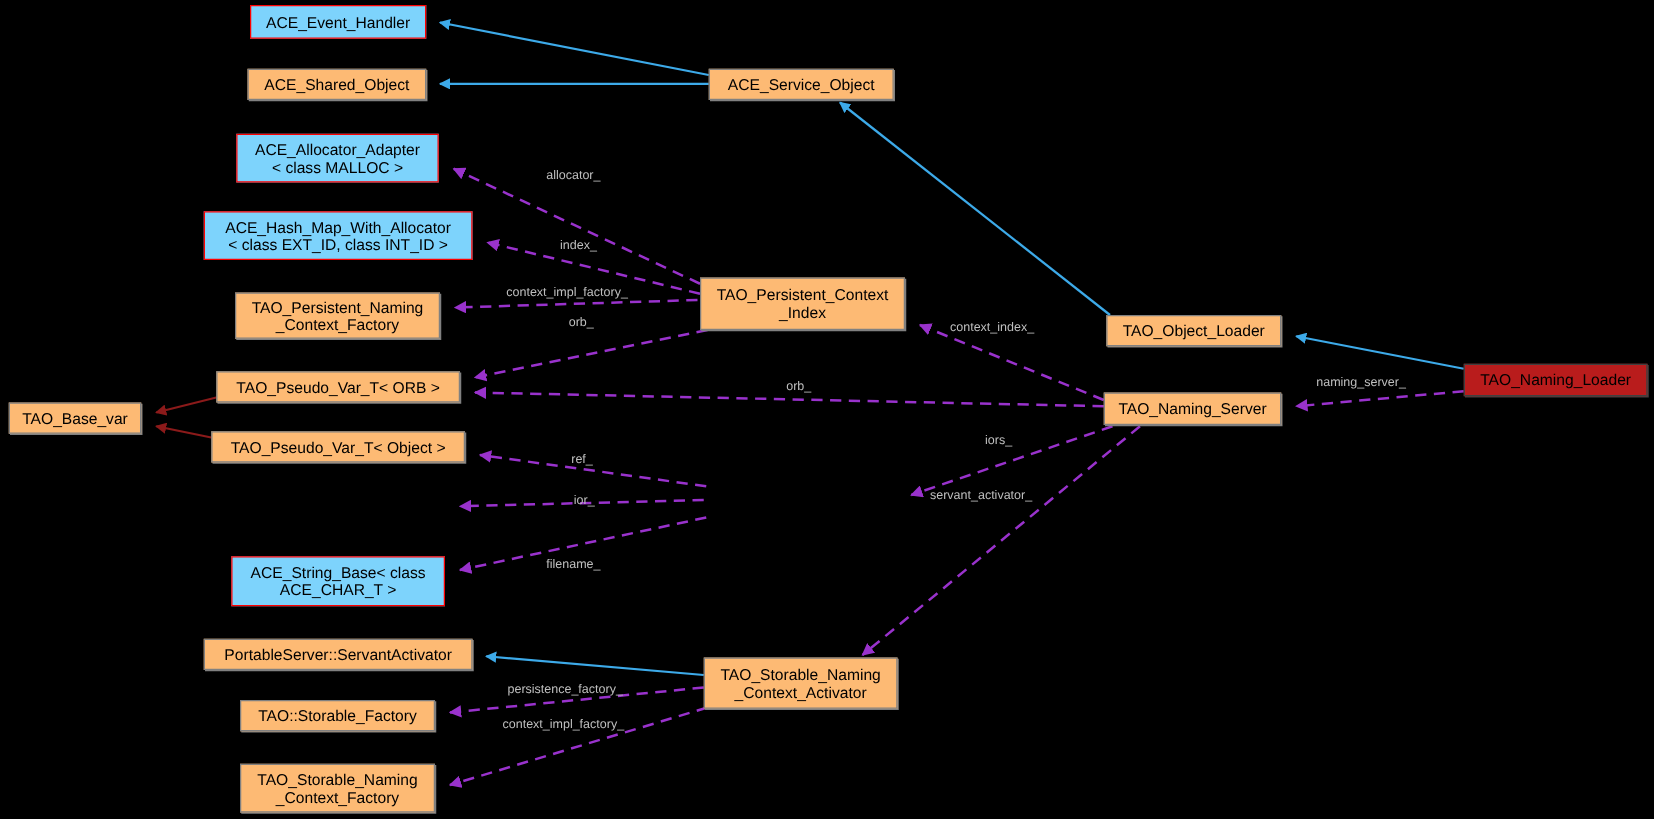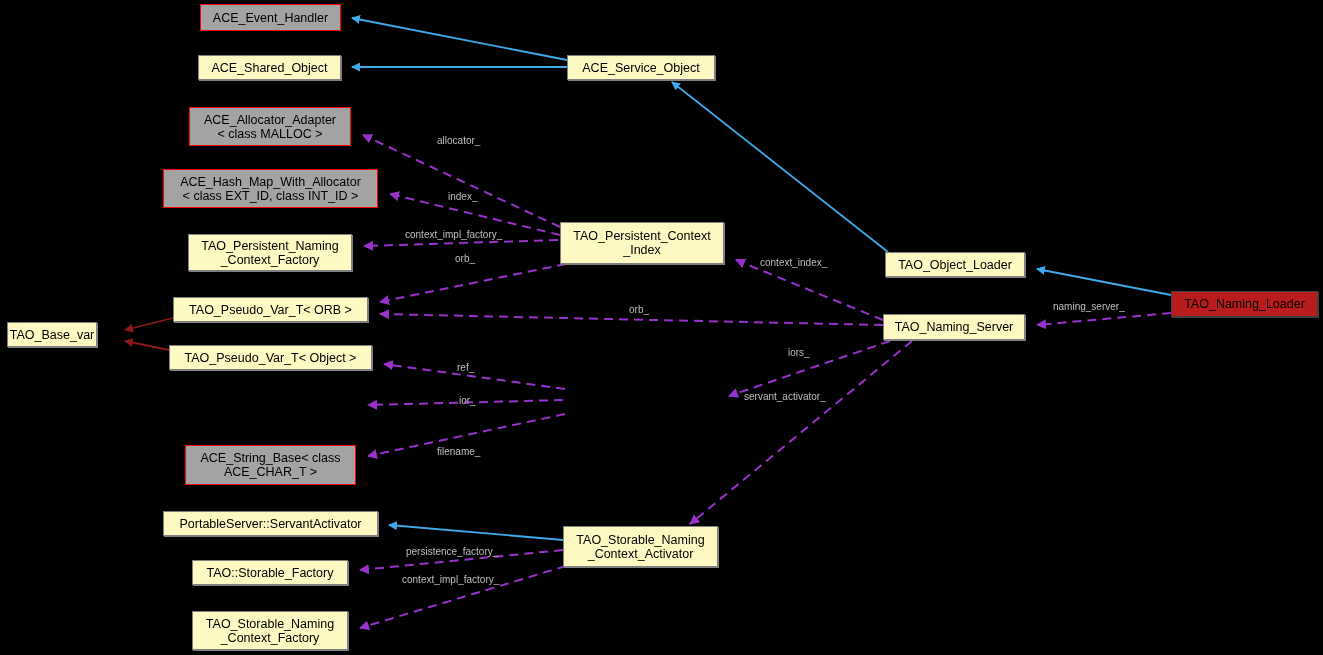--- a/index.html
+++ b/index.html
@@ -25,29 +25,29 @@
   .node {
     position: absolute;
     box-sizing: border-box;
     display: flex;
     align-items: center;
     justify-content: center;
     text-align: center;
     font-size: 12.5px;
     line-height: 14px;
     color: #000000;
-    background: #fef9c3;
+    background: #fdba74;
     border: 1px solid #808080;
     box-shadow: 1px 1px 0 0 #808080;
     white-space: pre;
     letter-spacing: 0px;
   }
   .node.red {
     border: 1px solid #ff0000;
-    background: #a3a3a3;
+    background: #7dd3fc;
     box-shadow: none;
   }
   .node.highlight {
     background: #b91c1c;
     border: 1px solid #404040;
     box-shadow: 1px 1px 0 0 #404040;
   }
   .edge-label {
     position: absolute;
     color: #bfbfbf;
@@ -112,21 +112,21 @@
   <div class="node red" style="left:189px;top:107px;width:162px;height:39px;">ACE_Allocator_Adapter
 &lt; class MALLOC &gt;</div>
   <div class="node red" style="left:163px;top:169px;width:215px;height:39px;">ACE_Hash_Map_With_Allocator
 &lt; class EXT_ID, class INT_ID &gt;</div>
   <div class="node" style="left:188px;top:234px;width:164px;height:37px;">TAO_Persistent_Naming
 _Context_Factory</div>
   <div class="node" style="left:560px;top:222px;width:164px;height:42px;">TAO_Persistent_Context
 _Index</div>
   <div class="node" style="left:885px;top:252px;width:140px;height:25px;">TAO_Object_Loader</div>
   <div class="node highlight" style="left:1171px;top:291px;width:147px;height:26px;">TAO_Naming_Loader</div>
-  <div class="node" style="left:7px;top:322px;width:90px;height:25px;">TAO_Base_var</div>
+  <div class="node" style="left:7px;top:322px;width:106px;height:25px;">TAO_Base_var</div>
   <div class="node" style="left:173px;top:297px;width:195px;height:25px;">TAO_Pseudo_Var_T&lt; ORB &gt;</div>
   <div class="node" style="left:169px;top:345px;width:203px;height:25px;">TAO_Pseudo_Var_T&lt; Object &gt;</div>
   <div class="node" style="left:883px;top:314px;width:142px;height:26px;">TAO_Naming_Server</div>
   <div class="node red" style="left:185px;top:445px;width:171px;height:40px;">ACE_String_Base&lt; class
 ACE_CHAR_T &gt;</div>
   <div class="node" style="left:163px;top:511px;width:215px;height:25px;">PortableServer::ServantActivator</div>
   <div class="node" style="left:563px;top:526px;width:155px;height:41px;">TAO_Storable_Naming
 _Context_Activator</div>
   <div class="node" style="left:192px;top:560px;width:156px;height:25px;">TAO::Storable_Factory</div>
   <div class="node" style="left:192px;top:611px;width:156px;height:39px;">TAO_Storable_Naming

